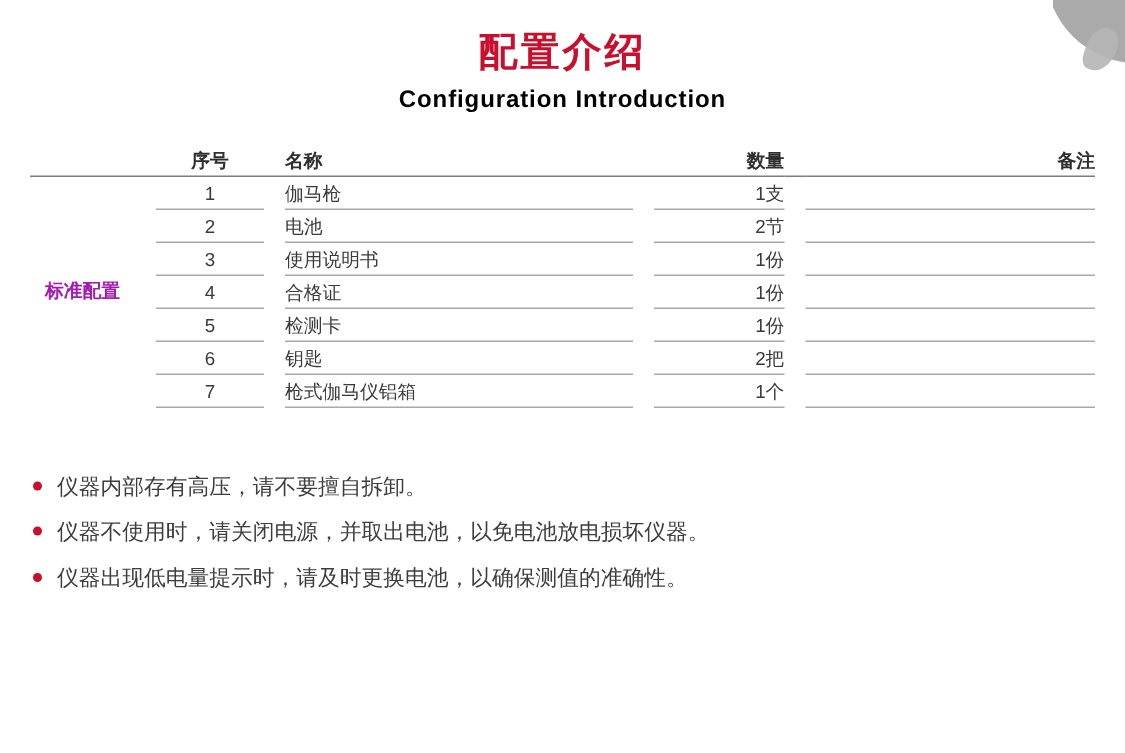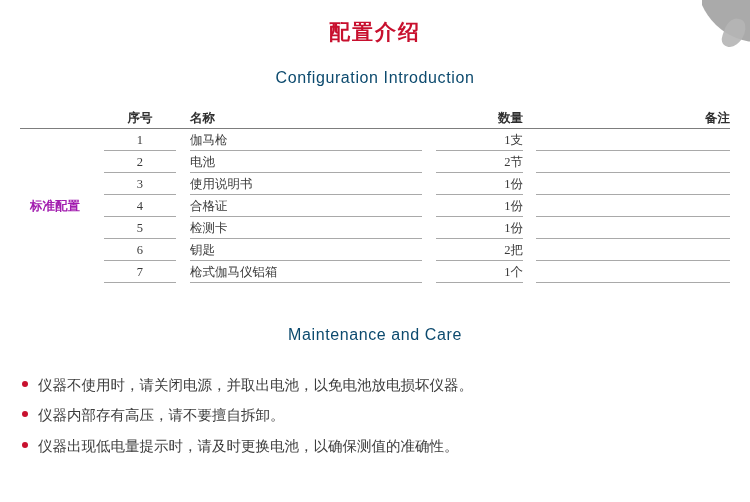--- a/index.html
+++ b/index.html
@@ -51,40 +51,39 @@
     border-radius: 50% 40% 60% 30%;
     transform: rotate(20deg);
     opacity: .9;
   }
 
   .section-title {
     text-align: center;
   }
   .section-title .cn {
     color: #c8102e;
-    font-size: 21px;
+    font-size: 26px;
     font-weight: bold;
     letter-spacing: 2px;
     line-height: 1.3;
   }
   .section-title .en {
-    color: #0c4a6e;
+    color: #000000;
     font-size: 16px;
     letter-spacing: .6px;
-    margin-top: 23px;
+    margin-top: 5px;
     line-height: 1.3;
-    font-weight: normal;
+    font-weight: bold;
   }
 
   #config-title { padding-top: 18px; }
 
   
   .table-wrap {
     margin: 18px 20px 0 20px;
-    font-family: Liberation Serif, serif;
   }
   table.config {
     border-collapse: collapse;
     width: 710px;
     font-size: 12.5px;
     color: #3a3a3a;
   }
   table.config td {
     padding: 0;
     height: 22px;
@@ -381,31 +380,30 @@
             </td>
           <td class="col-remark">
               <div class="cell-inner"></div>
             </td>
         </tr>
       </tbody>
     </table>
   </div>
 
   <div class="section-title" id="maint-title">
-    <div class="en">Maintenance and Care</div>
   </div>
 
   <ul class="notes">
+    <li>
+      <span class="bullet"></span>
+      <span>仪器内部存有高压，请不要擅自拆卸。</span>
+    </li>
     <li>
       <span class="bullet"></span>
       <span>仪器不使用时，请关闭电源，并取出电池，以免电池放电损坏仪器。</span>
     </li>
     <li>
       <span class="bullet"></span>
-      <span>仪器内部存有高压，请不要擅自拆卸。</span>
-    </li>
-    <li>
-      <span class="bullet"></span>
       <span>仪器出现低电量提示时，请及时更换电池，以确保测值的准确性。</span>
     </li>
   </ul>
 
 </div>
 
 </body></html>

